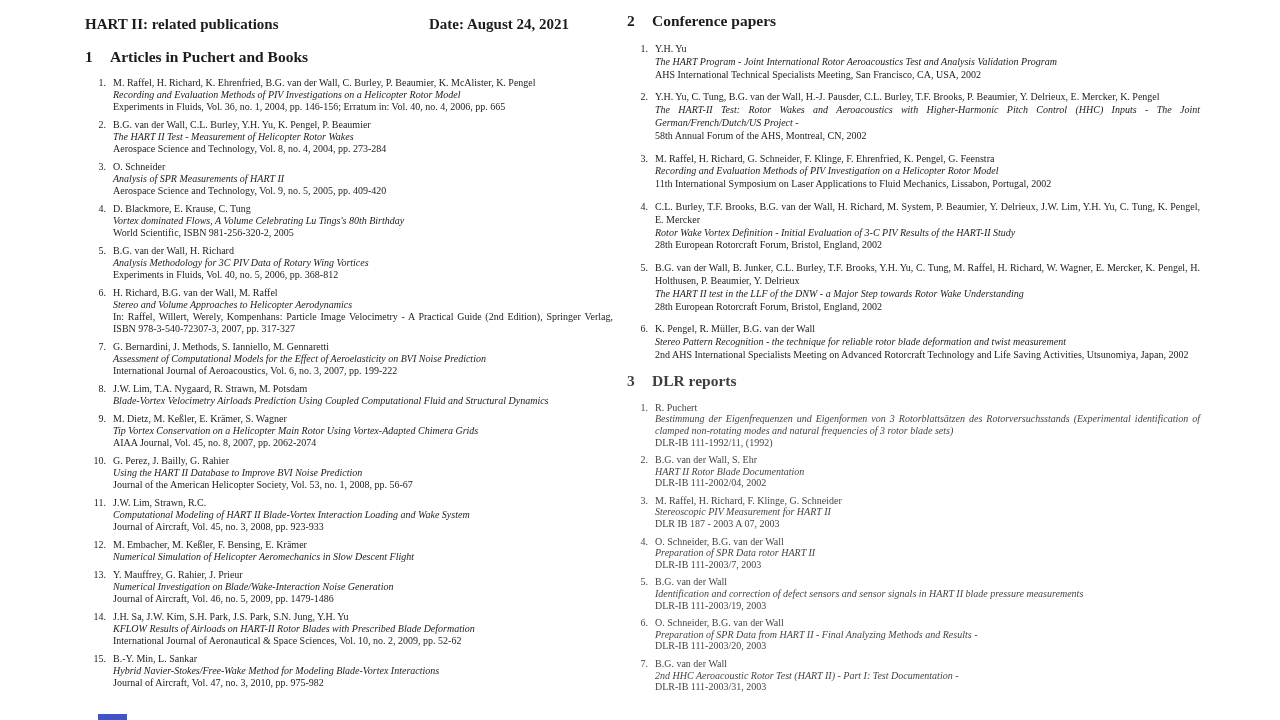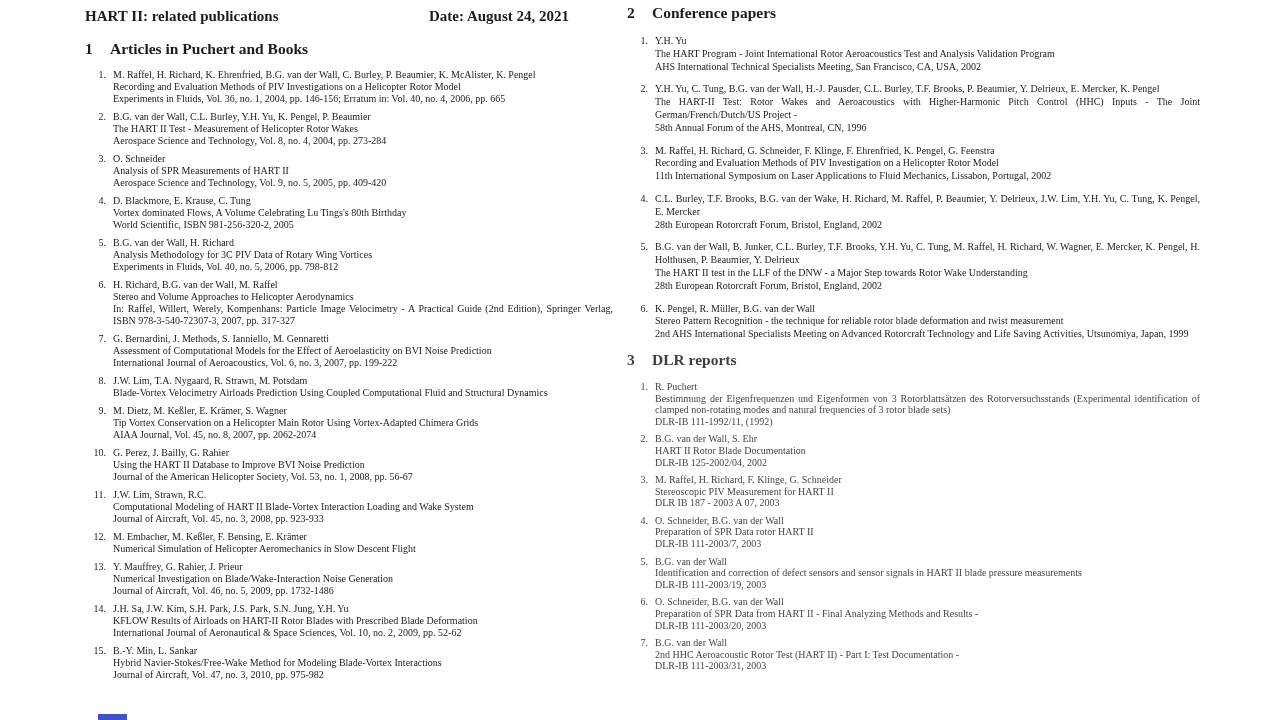--- a/index.html
+++ b/index.html
@@ -4,21 +4,21 @@
 <style>
   * { margin: 0; padding: 0; box-sizing: border-box; }
   html, body {
     width: 1280px; height: 720px;
     background: #ffffff;
     color: #1c1c1c;
     font-family: "Liberation Serif", "DejaVu Serif", serif;
     overflow: hidden;
     position: relative;
   }
-  .col { position: absolute; top: 0; }
+  .col { position: absolute; top: 8px; }
   #col-left  { left: 85px;  width: 528px; }
   #col-right { left: 627px; width: 573px; }
 
   .doc-header {
     display: flex;
     justify-content: space-between;
     width: 484px;
     padding-top: 8px;
     font-weight: bold;
     font-size: 15px;
@@ -43,21 +43,21 @@
     font-size: 10px;
   }
   .ref-num {
     width: 21px;
     flex: none;
     text-align: right;
     margin-right: 7px;
     white-space: nowrap;
   }
   .ref-body { flex: 1; text-align: justify; }
-  .ref-title { }
+  .ref-title { font-style: italic; }
 
   
   #journal-list .ref { line-height: 12px; margin-bottom: 6px; }
 
   
   #conference-list .ref { line-height: 12.8px; margin-bottom: 10px; }
 
   
   #dlr-section { filter: blur(0.45px); opacity: 0.85; }
   #dlr-list .ref { line-height: 11.6px; margin-bottom: 6px; }
@@ -121,21 +121,21 @@
             <span class="ref-title" style="display:block">Vortex dominated Flows, A Volume Celebrating Lu Tings's 80th Birthday</span>
             <span class="ref-source" style="display:block">World Scientific, ISBN 981-256-320-2, 2005</span>
           </span>
         </li>
 
         <li class="ref">
           <span class="ref-num">5.</span>
           <span class="ref-body">
             <span class="ref-authors" style="display:block">B.G. van der Wall, H. Richard</span>
             <span class="ref-title" style="display:block">Analysis Methodology for 3C PIV Data of Rotary Wing Vortices</span>
-            <span class="ref-source" style="display:block">Experiments in Fluids, Vol. 40, no. 5, 2006, pp. 798-812</span>
+            <span class="ref-source" style="display:block">Experiments in Fluids, Vol. 40, no. 5, 2006, pp. 368-812</span>
           </span>
         </li>
 
         <li class="ref">
           <span class="ref-num">6.</span>
           <span class="ref-body">
             <span class="ref-authors" style="display:block">H. Richard, B.G. van der Wall, M. Raffel</span>
             <span class="ref-title" style="display:block">Stereo and Volume Approaches to Helicopter Aerodynamics</span>
             <span class="ref-source" style="display:block">In: Raffel, Willert, Werely, Kompenhans: Particle Image Velocimetry - A Practical Guide (2nd Edition), Springer Verlag, ISBN 978-3-540-72307-3, 2007, pp. 317-327</span>
           </span>
@@ -191,21 +191,21 @@
             <span class="ref-authors" style="display:block">M. Embacher, M. Keßler, F. Bensing, E. Krämer</span>
             <span class="ref-title" style="display:block">Numerical Simulation of Helicopter Aeromechanics in Slow Descent Flight</span>
           </span>
         </li>
 
         <li class="ref">
           <span class="ref-num">13.</span>
           <span class="ref-body">
             <span class="ref-authors" style="display:block">Y. Mauffrey, G. Rahier, J. Prieur</span>
             <span class="ref-title" style="display:block">Numerical Investigation on Blade/Wake-Interaction Noise Generation</span>
-            <span class="ref-source" style="display:block">Journal of Aircraft, Vol. 46, no. 5, 2009, pp. 1732-1486</span>
+            <span class="ref-source" style="display:block">Journal of Aircraft, Vol. 46, no. 5, 2009, pp. 1479-1486</span>
           </span>
         </li>
 
         <li class="ref">
           <span class="ref-num">14.</span>
           <span class="ref-body">
             <span class="ref-authors" style="display:block">J.H. Sa, J.W. Kim, S.H. Park, J.S. Park, S.N. Jung, Y.H. Yu</span>
             <span class="ref-title" style="display:block">KFLOW Results of Airloads on HART-II Rotor Blades with Prescribed Blade Deformation</span>
             <span class="ref-source" style="display:block">International Journal of Aeronautical &amp; Space Sciences, Vol. 10, no. 2, 2009, pp. 52-62</span>
           </span>
@@ -239,56 +239,57 @@
             <span class="ref-title" style="display:block">The HART Program - Joint International Rotor Aeroacoustics Test and Analysis Validation Program</span>
             <span class="ref-source" style="display:block">AHS International Technical Specialists Meeting, San Francisco, CA, USA, 2002</span>
           </span>
         </li>
 
         <li class="ref">
           <span class="ref-num">2.</span>
           <span class="ref-body">
             <span class="ref-authors" style="display:block">Y.H. Yu, C. Tung, B.G. van der Wall, H.-J. Pausder, C.L. Burley, T.F. Brooks, P. Beaumier, Y. Delrieux, E. Mercker, K. Pengel</span>
             <span class="ref-title" style="display:block">The HART-II Test: Rotor Wakes and Aeroacoustics with Higher-Harmonic Pitch Control (HHC) Inputs - The Joint German/French/Dutch/US Project -</span>
-            <span class="ref-source" style="display:block">58th Annual Forum of the AHS, Montreal, CN, 1996</span>
+            <span class="ref-source" style="display:block">58th Annual Forum of the AHS, Montreal, CN, 2002</span>
           </span>
         </li>
 
         <li class="ref">
           <span class="ref-num">3.</span>
           <span class="ref-body">
             <span class="ref-authors" style="display:block">M. Raffel, H. Richard, G. Schneider, F. Klinge, F. Ehrenfried, K. Pengel, G. Feenstra</span>
             <span class="ref-title" style="display:block">Recording and Evaluation Methods of PIV Investigation on a Helicopter Rotor Model</span>
             <span class="ref-source" style="display:block">11th International Symposium on Laser Applications to Fluid Mechanics, Lissabon, Portugal, 2002</span>
           </span>
         </li>
 
         <li class="ref">
           <span class="ref-num">4.</span>
           <span class="ref-body">
-            <span class="ref-authors" style="display:block">C.L. Burley, T.F. Brooks, B.G. van der Wake, H. Richard, M. Raffel, P. Beaumier, Y. Delrieux, J.W. Lim, Y.H. Yu, C. Tung, K. Pengel, E. Mercker</span>
+            <span class="ref-authors" style="display:block">C.L. Burley, T.F. Brooks, B.G. van der Wall, H. Richard, M. System, P. Beaumier, Y. Delrieux, J.W. Lim, Y.H. Yu, C. Tung, K. Pengel, E. Mercker</span>
+            <span class="ref-title" style="display:block">Rotor Wake Vortex Definition - Initial Evaluation of 3-C PIV Results of the HART-II Study</span>
             <span class="ref-source" style="display:block">28th European Rotorcraft Forum, Bristol, England, 2002</span>
           </span>
         </li>
 
         <li class="ref">
           <span class="ref-num">5.</span>
           <span class="ref-body">
             <span class="ref-authors" style="display:block">B.G. van der Wall, B. Junker, C.L. Burley, T.F. Brooks, Y.H. Yu, C. Tung, M. Raffel, H. Richard, W. Wagner, E. Mercker, K. Pengel, H. Holthusen, P. Beaumier, Y. Delrieux</span>
             <span class="ref-title" style="display:block">The HART II test in the LLF of the DNW - a Major Step towards Rotor Wake Understanding</span>
             <span class="ref-source" style="display:block">28th European Rotorcraft Forum, Bristol, England, 2002</span>
           </span>
         </li>
 
         <li class="ref">
           <span class="ref-num">6.</span>
           <span class="ref-body">
             <span class="ref-authors" style="display:block">K. Pengel, R. Müller, B.G. van der Wall</span>
             <span class="ref-title" style="display:block">Stereo Pattern Recognition - the technique for reliable rotor blade deformation and twist measurement</span>
-            <span class="ref-source" style="display:block">2nd AHS International Specialists Meeting on Advanced Rotorcraft Technology and Life Saving Activities, Utsunomiya, Japan, 1999</span>
+            <span class="ref-source" style="display:block">2nd AHS International Specialists Meeting on Advanced Rotorcraft Technology and Life Saving Activities, Utsunomiya, Japan, 2002</span>
           </span>
         </li>
       </ol>
   </div>
 
   <div class="section" id="dlr-section">
     <div class="section-heading third">
       <span class="sec-num">3</span>
       <span>DLR reports</span>
     </div>
@@ -301,21 +302,21 @@
             <span class="ref-title" style="display:block">Bestimmung der Eigenfrequenzen und Eigenformen von 3 Rotorblattsätzen des Rotorversuchsstands (Experimental identification of clamped non-rotating modes and natural frequencies of 3 rotor blade sets)</span>
             <span class="ref-source" style="display:block">DLR-IB 111-1992/11, (1992)</span>
           </span>
         </li>
 
         <li class="ref">
           <span class="ref-num">2.</span>
           <span class="ref-body">
             <span class="ref-authors" style="display:block">B.G. van der Wall, S. Ehr</span>
             <span class="ref-title" style="display:block">HART II Rotor Blade Documentation</span>
-            <span class="ref-source" style="display:block">DLR-IB 125-2002/04, 2002</span>
+            <span class="ref-source" style="display:block">DLR-IB 111-2002/04, 2002</span>
           </span>
         </li>
 
         <li class="ref">
           <span class="ref-num">3.</span>
           <span class="ref-body">
             <span class="ref-authors" style="display:block">M. Raffel, H. Richard, F. Klinge, G. Schneider</span>
             <span class="ref-title" style="display:block">Stereoscopic PIV Measurement for HART II</span>
             <span class="ref-source" style="display:block">DLR IB 187 - 2003 A 07, 2003</span>
           </span>

